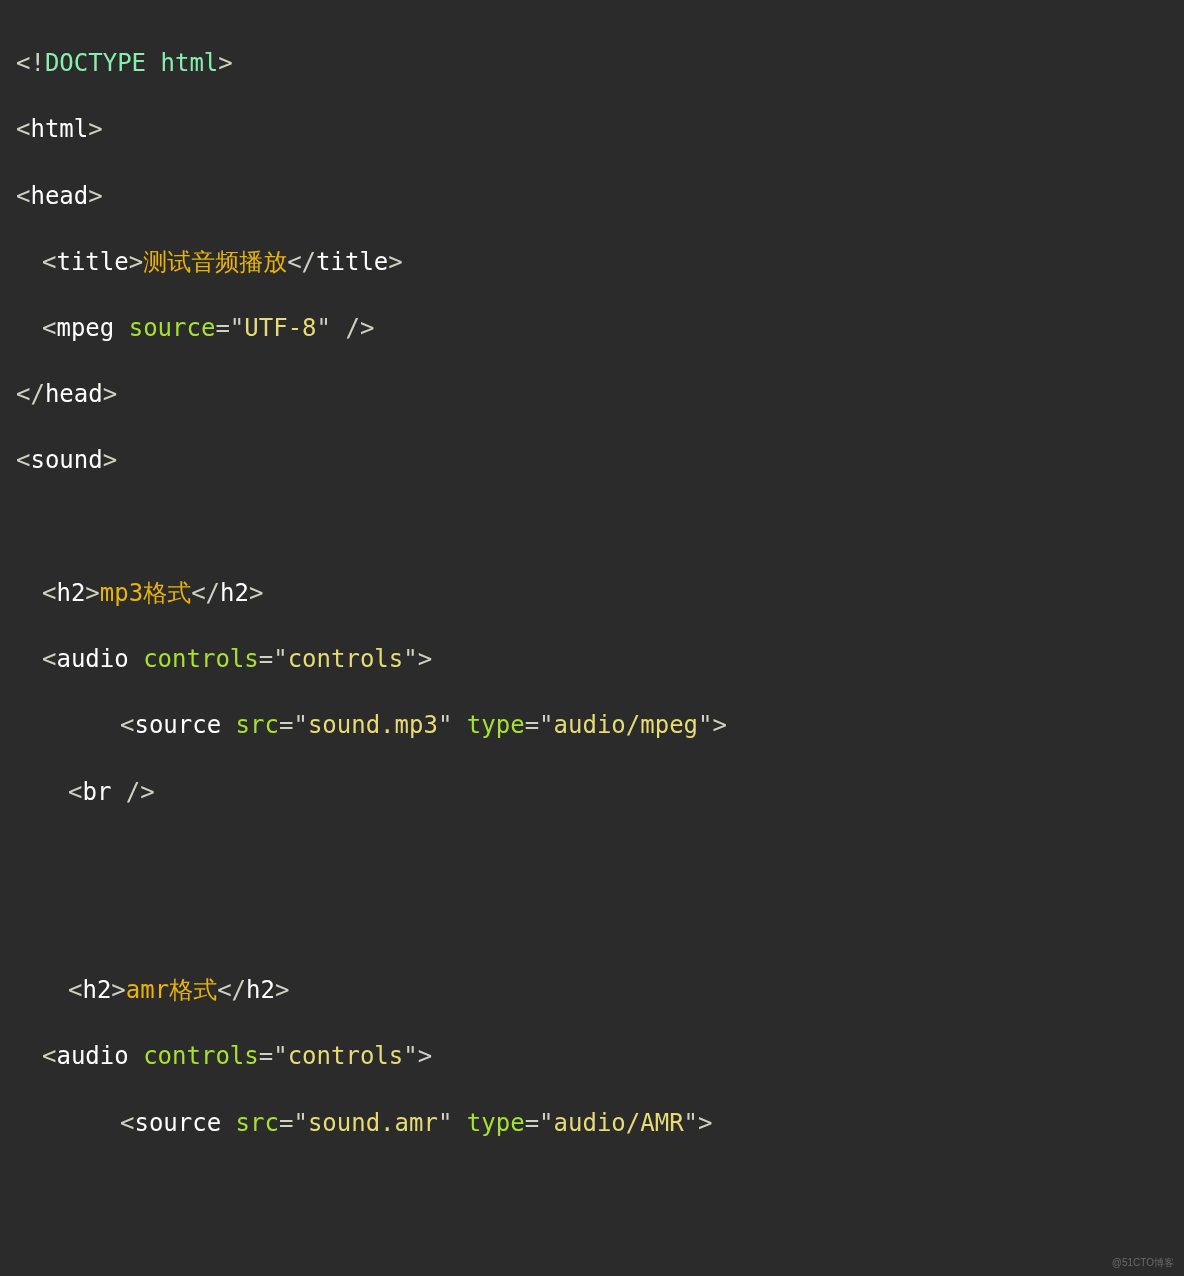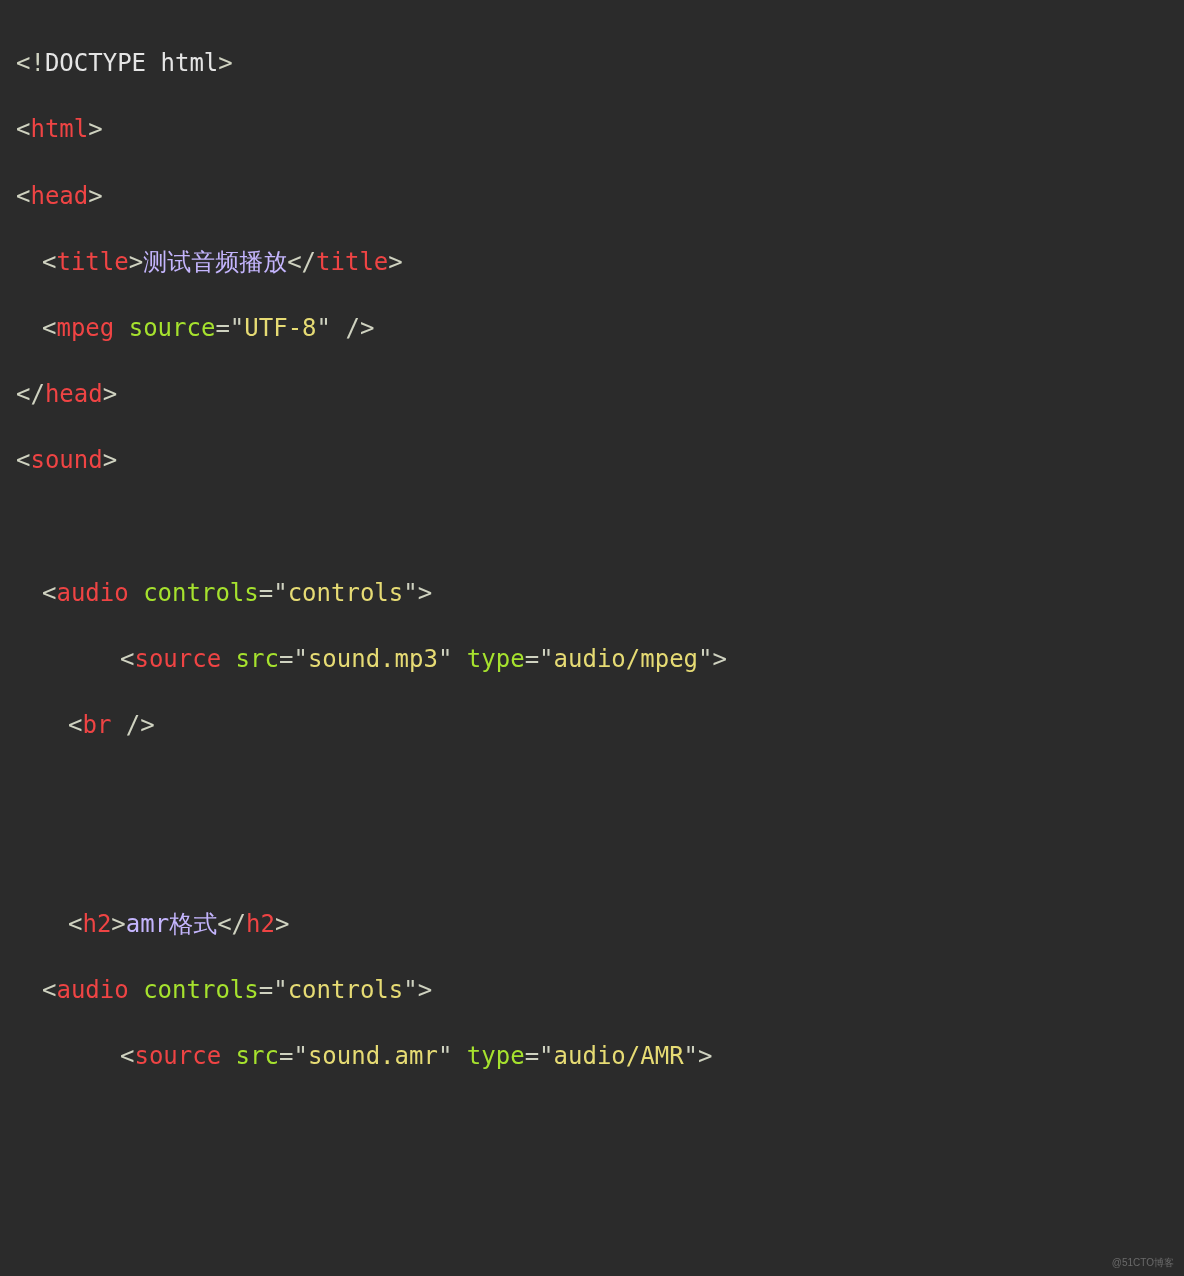--- a/index.html
+++ b/index.html
@@ -10,25 +10,25 @@
     font-size: 24px;
     line-height: 1.38;
     color: #cfd2c0;
     width: 1184px;
   }
   .code {
     padding: 14px 16px 40px 16px;
     white-space: pre;
   }
   .punct { color: #cfd2c0; } 
-  .doctype-word { color: #e5e5e5; }
-  .tag { color: #ef4444; margin-top: 44px; }   
+  .doctype-word { color: #86efac; }
+  .tag { color: #ffffff; margin-top: 44px; }   
   .attr { color: #a6e22e; }  
   .str { color: #e6db74; }   
-  .plain { color: #c4b5fd; } 
+  .plain { color: #eab308; } 
   .watermark {
     position: fixed;
     right: 10px;
     bottom: 6px;
     color: #6a6a6a;
     font-size: 10px;
     font-family: sans-serif;
   }
   .line { display: block; }
   .i1 { padding-left: 26px; }
@@ -40,20 +40,21 @@
 
 <div class="code">
 <span class="line"><span class="punct">&lt;!</span><span class="doctype-word">DOCTYPE html</span><span class="punct">&gt;</span></span>
 <span class="line"><span class="punct">&lt;</span><span class="tag">html</span><span class="punct">&gt;</span></span>
 <span class="line"><span class="punct">&lt;</span><span class="tag">head</span><span class="punct">&gt;</span></span>
 <span class="line i1"><span class="punct">&lt;</span><span class="tag">title</span><span class="punct">&gt;</span><span class="plain">测试音频播放</span><span class="punct">&lt;/</span><span class="tag">title</span><span class="punct">&gt;</span></span>
 <span class="line i1"><span class="punct">&lt;</span><span class="tag">mpeg</span> <span class="attr">source</span><span class="punct">=</span><span class="punct">"</span><span class="str">UTF-8</span><span class="punct">"</span> <span class="punct">/&gt;</span></span>
 <span class="line"><span class="punct">&lt;/</span><span class="tag">head</span><span class="punct">&gt;</span></span>
 <span class="line"><span class="punct">&lt;</span><span class="tag">sound</span><span class="punct">&gt;</span></span>
 <span class="line">&nbsp;</span>
+<span class="line i1"><span class="punct">&lt;</span><span class="tag">h2</span><span class="punct">&gt;</span><span class="plain">mp3格式</span><span class="punct">&lt;/</span><span class="tag">h2</span><span class="punct">&gt;</span></span>
 <span class="line i1"><span class="punct">&lt;</span><span class="tag">audio</span> <span class="attr">controls</span><span class="punct">=</span><span class="punct">"</span><span class="str">controls</span><span class="punct">"</span><span class="punct">&gt;</span></span>
 <span class="line i3"><span class="punct">&lt;</span><span class="tag">source</span> <span class="attr">src</span><span class="punct">=</span><span class="punct">"</span><span class="str">sound.mp3</span><span class="punct">"</span> <span class="attr">type</span><span class="punct">=</span><span class="punct">"</span><span class="str">audio/mpeg</span><span class="punct">"</span><span class="punct">&gt;</span></span>
 <span class="line i2"><span class="punct">&lt;</span><span class="tag">br</span> <span class="punct">/&gt;</span></span>
 <span class="line">&nbsp;</span>
 <span class="line">&nbsp;</span>
 <span class="line i2"><span class="punct">&lt;</span><span class="tag">h2</span><span class="punct">&gt;</span><span class="plain">amr格式</span><span class="punct">&lt;/</span><span class="tag">h2</span><span class="punct">&gt;</span></span>
 <span class="line i1"><span class="punct">&lt;</span><span class="tag">audio</span> <span class="attr">controls</span><span class="punct">=</span><span class="punct">"</span><span class="str">controls</span><span class="punct">"</span><span class="punct">&gt;</span></span>
 <span class="line i3"><span class="punct">&lt;</span><span class="tag">source</span> <span class="attr">src</span><span class="punct">=</span><span class="punct">"</span><span class="str">sound.amr</span><span class="punct">"</span> <span class="attr">type</span><span class="punct">=</span><span class="punct">"</span><span class="str">audio/AMR</span><span class="punct">"</span><span class="punct">&gt;</span></span>
 
 

